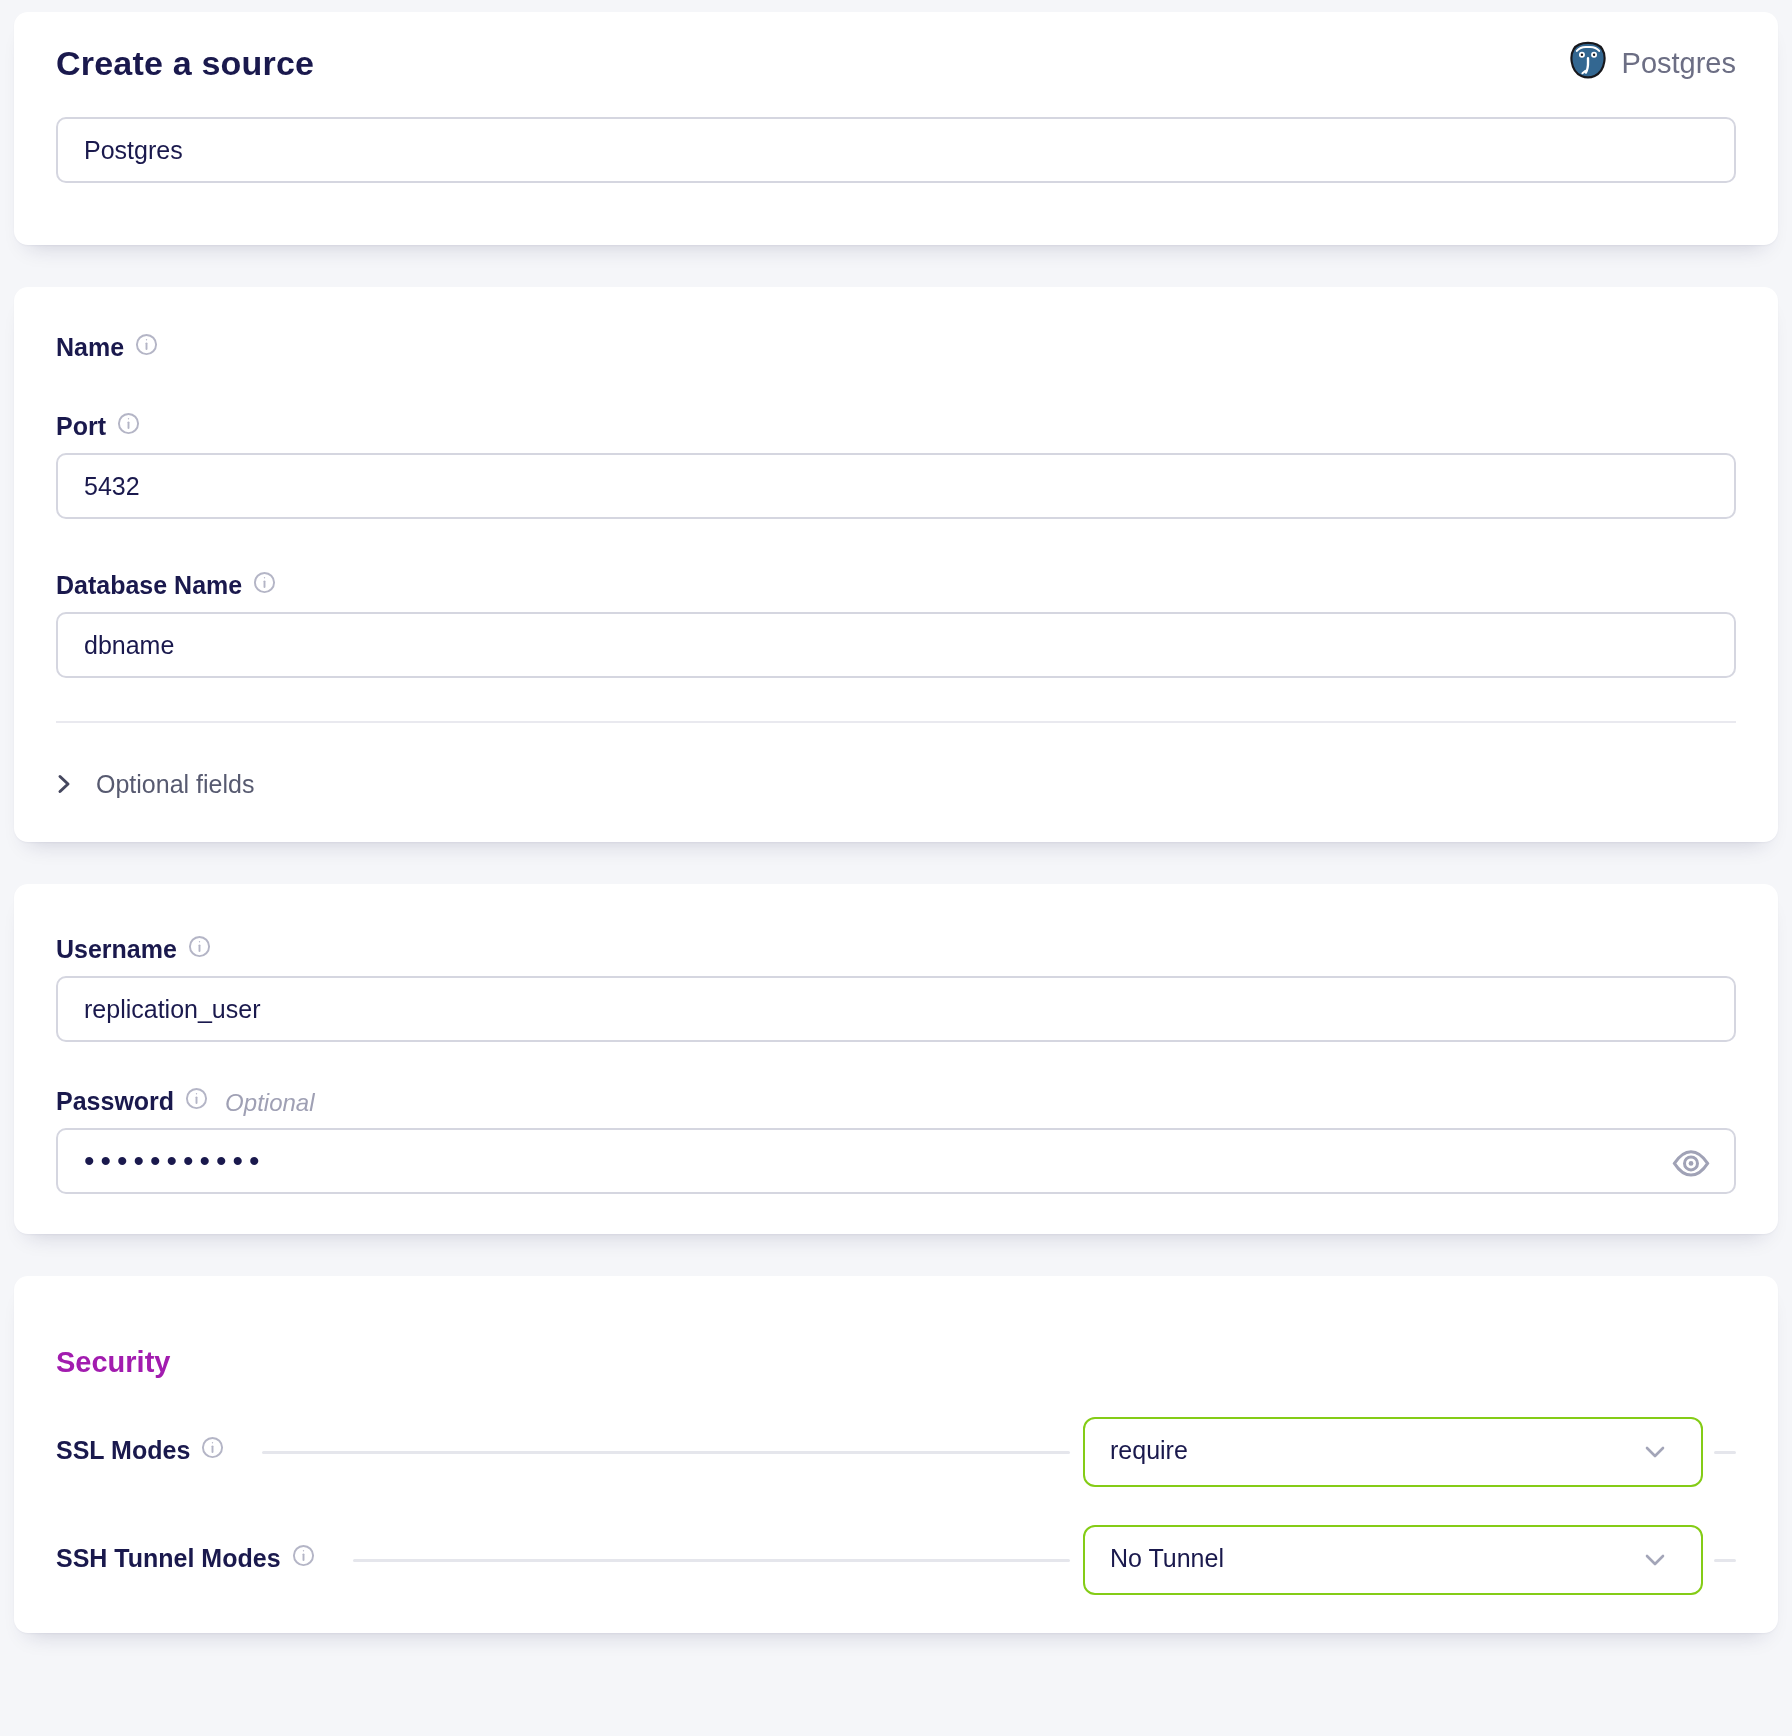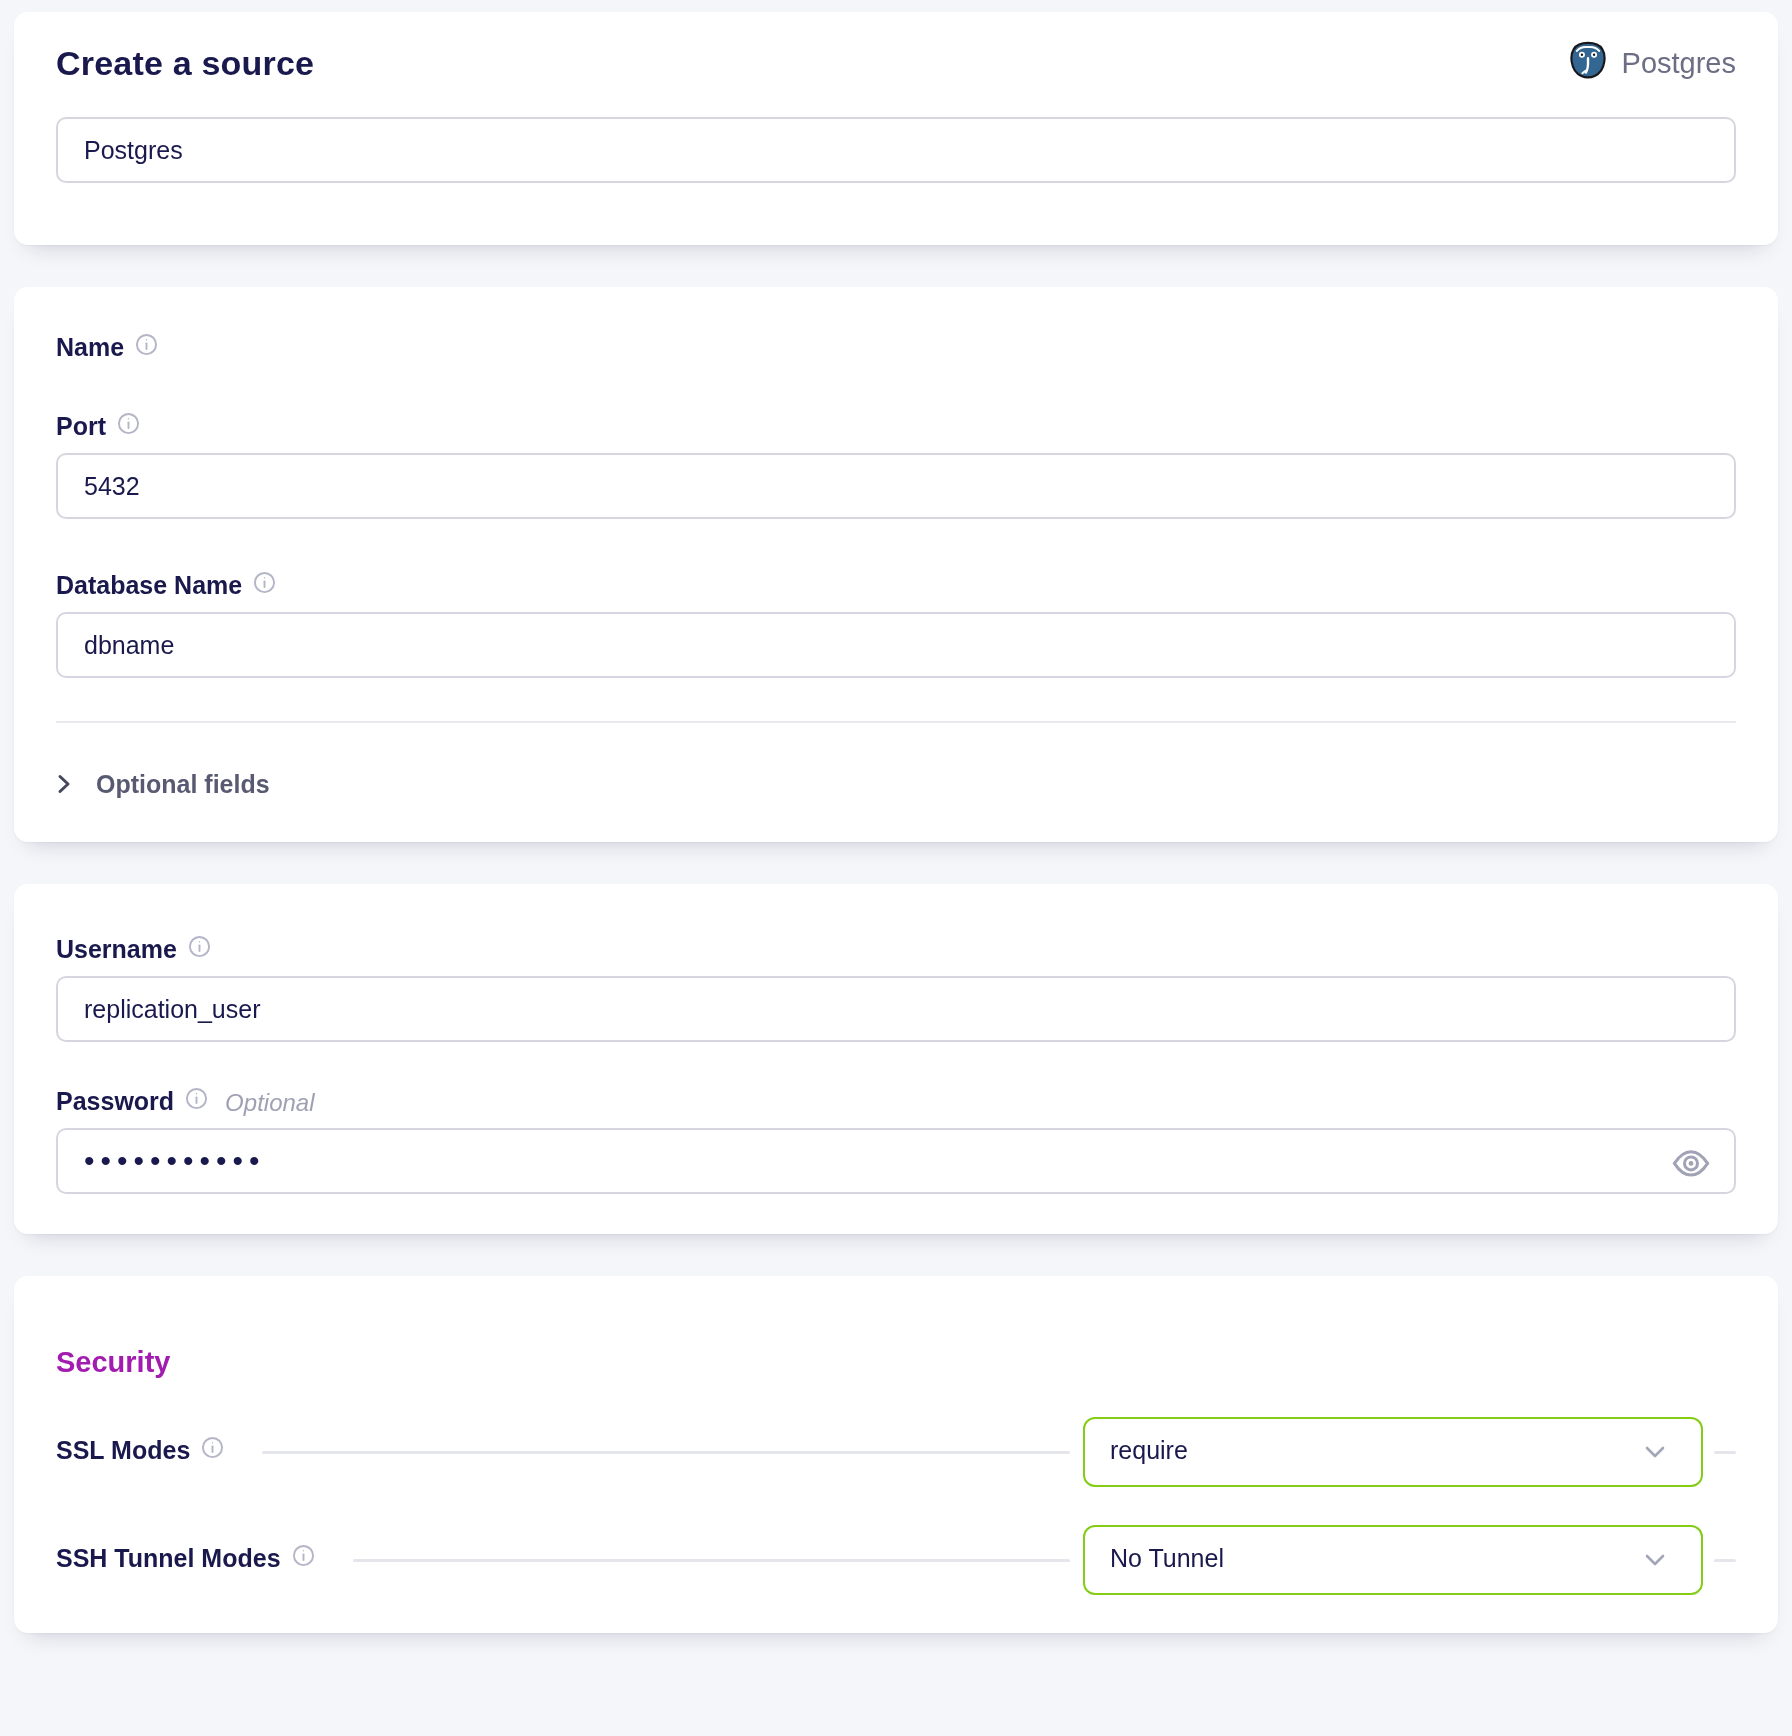--- a/index.html
+++ b/index.html
@@ -30,21 +30,21 @@
     display:block;width:100%;height:66px;margin-top:12px;box-sizing:border-box;
     border:2px solid #d5d6e0;border-radius:10px;background:#fff;
     font-family:inherit;font-size:25px;color:#1a194d;padding:0 26px;outline:none;
   }
   .password-wrap{position:relative;}
   .password-input{letter-spacing:6px;font-size:30px;padding-right:90px;}
   .eye-btn{position:absolute;right:26px;top:50%;transform:translateY(-42%);cursor:pointer;line-height:0;}
 
   .divider{height:2px;background:#e9e9ef;margin-top:43px;border:none;}
 
-  .optional-row{display:flex;align-items:center;gap:24px;margin-top:46px;height:30px;cursor:pointer;font-weight:bold;}
+  .optional-row{display:flex;align-items:center;gap:24px;margin-top:46px;height:30px;cursor:pointer;}
   .optional-row-label{font-size:25px;color:#575a70;}
 
   .security-title{font-size:29px;font-weight:700;color:#a21caf;height:30px;line-height:30px;margin-bottom:40px;}
   .sec-row{display:flex;align-items:center;height:70px;}
   .sec-row + .sec-row{margin-top:38px;}
   .sec-label-wrap{display:flex;align-items:flex-start;gap:11px;white-space:nowrap;line-height:30px;}
   .rule{flex:1;height:3px;border-radius:2px;background:#e5e6ec;margin:0 13px 0 38px;}
   .rule-end{width:22px;height:3px;border-radius:2px;background:#e5e6ec;margin-left:11px;flex:none;}
   .dropdown{
     width:620px;height:70px;flex:none;box-sizing:border-box;position:relative;

